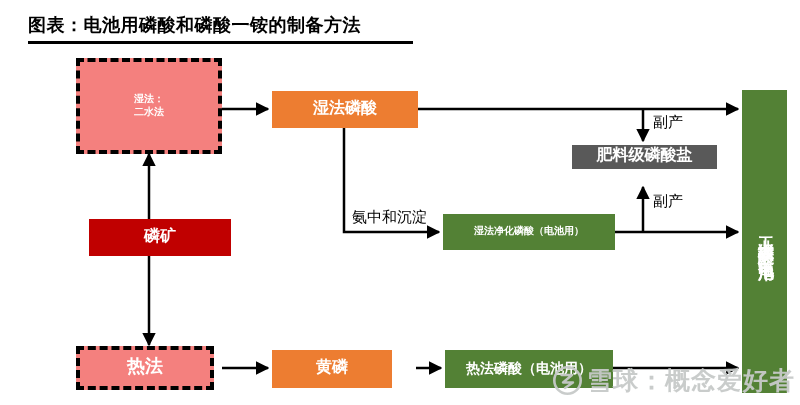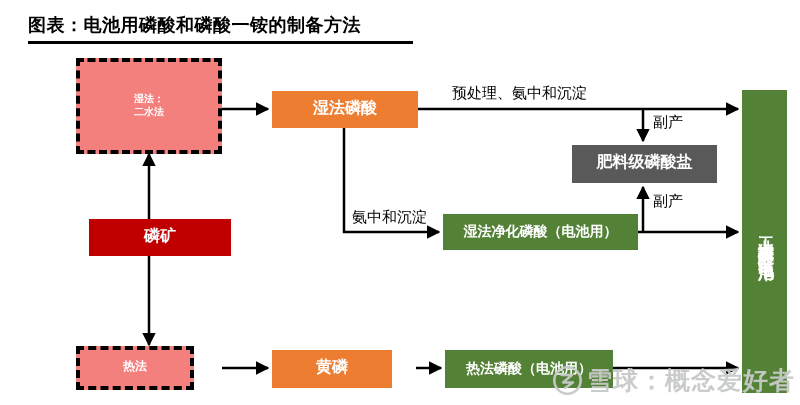--- a/index.html
+++ b/index.html
@@ -68,35 +68,34 @@
 
   <div class="box pink" style="left:76px;top:58px;width:146px;height:96px;font-size:10px;">
     <div>
       <div>湿法：</div>
       <div>二水法</div>
     </div>
   </div>
 
   <div class="box darkred" style="left:89px;top:219px;width:142px;height:37px;font-size:16px;">磷矿</div>
 
-  <div class="box pink" style="left:76px;top:346px;width:118px;height:44px;font-size:12px;">热法</div>
+  <div class="box pink" style="left:76px;top:346px;width:138px;height:44px;font-size:18px;">热法</div>
 
   <div class="box orange" style="left:272px;top:91px;width:146px;height:37px;font-size:16px;">湿法磷酸</div>
 
-  <div class="edge-label" style="left:452px;top:84px;">预处理、氨中和沉淀</div>
 
   <div class="edge-label" style="left:653px;top:113px;">副产</div>
 
-  <div class="box gray" style="left:572px;top:145px;width:145px;height:38px;font-size:16px;">肥料级磷酸盐</div>
+  <div class="box gray" style="left:572px;top:145px;width:145px;height:24px;font-size:16px;">肥料级磷酸盐</div>
 
   <div class="edge-label" style="left:653px;top:192px;">副产</div>
 
   <div class="edge-label" style="left:352px;top:208px;">氨中和沉淀</div>
 
-  <div class="box green" style="left:443px;top:214px;width:195px;height:36px;font-size:14px;">湿法净化磷酸（电池用）</div>
+  <div class="box green" style="left:443px;top:214px;width:172px;height:36px;font-size:10px;">湿法净化磷酸（电池用）</div>
 
   <div class="box orange" style="left:272px;top:350px;width:120px;height:38px;font-size:16px;">黄磷</div>
 
   <div class="box green" style="left:445px;top:350px;width:168px;height:38px;font-size:14px;">热法磷酸（电池用）</div>
 
   <div class="box green vtext" style="left:742px;top:90px;width:45px;height:303px;">工业级磷酸一铵（电池用）</div>
 
   <div class="watermark">
     <svg width="31" height="31" viewBox="0 0 31 31">
       <circle cx="15.5" cy="15.5" r="13.2" fill="none" stroke="#c7cac9" stroke-width="2.6"></circle>

